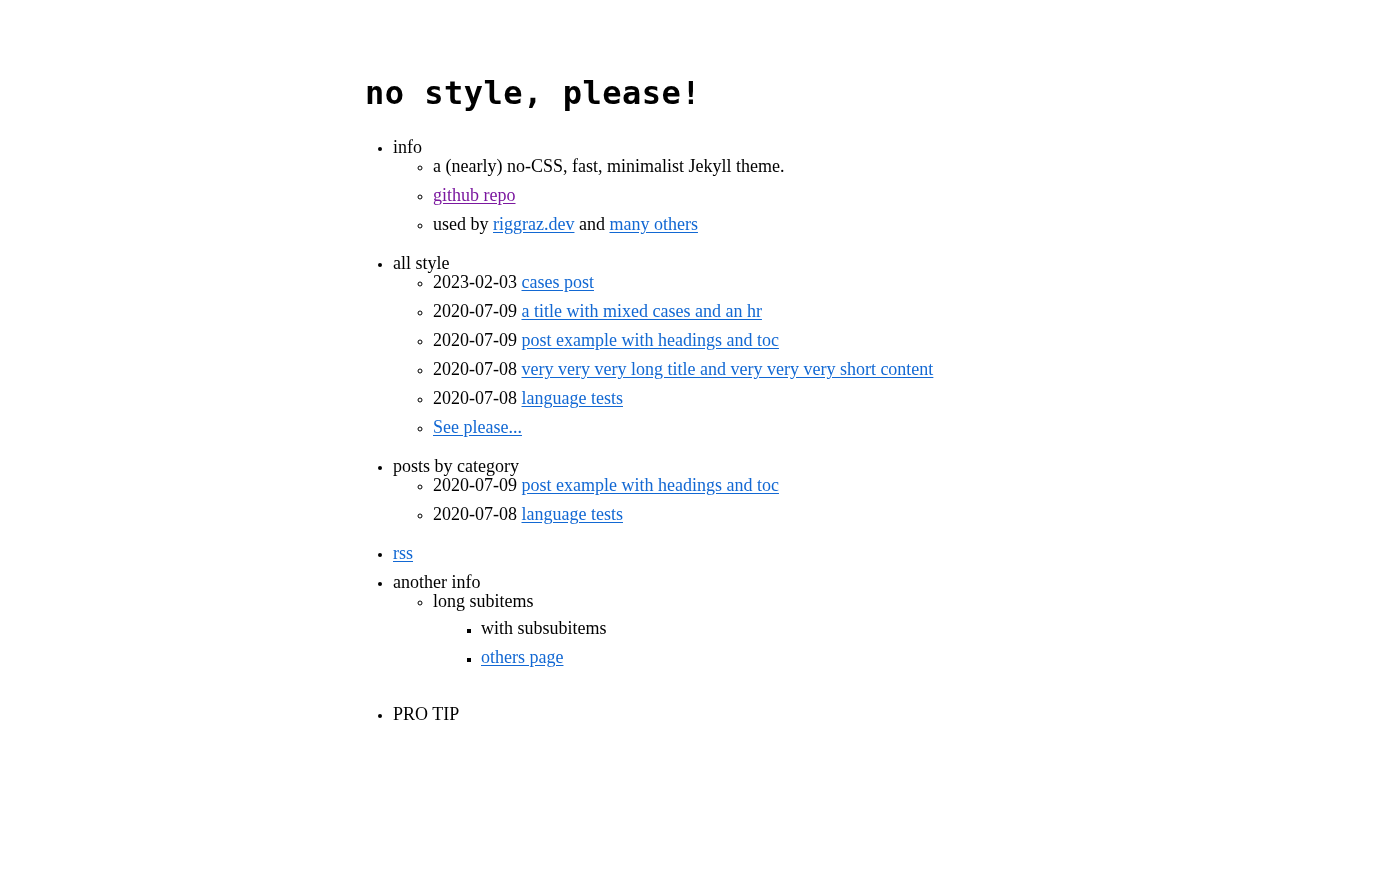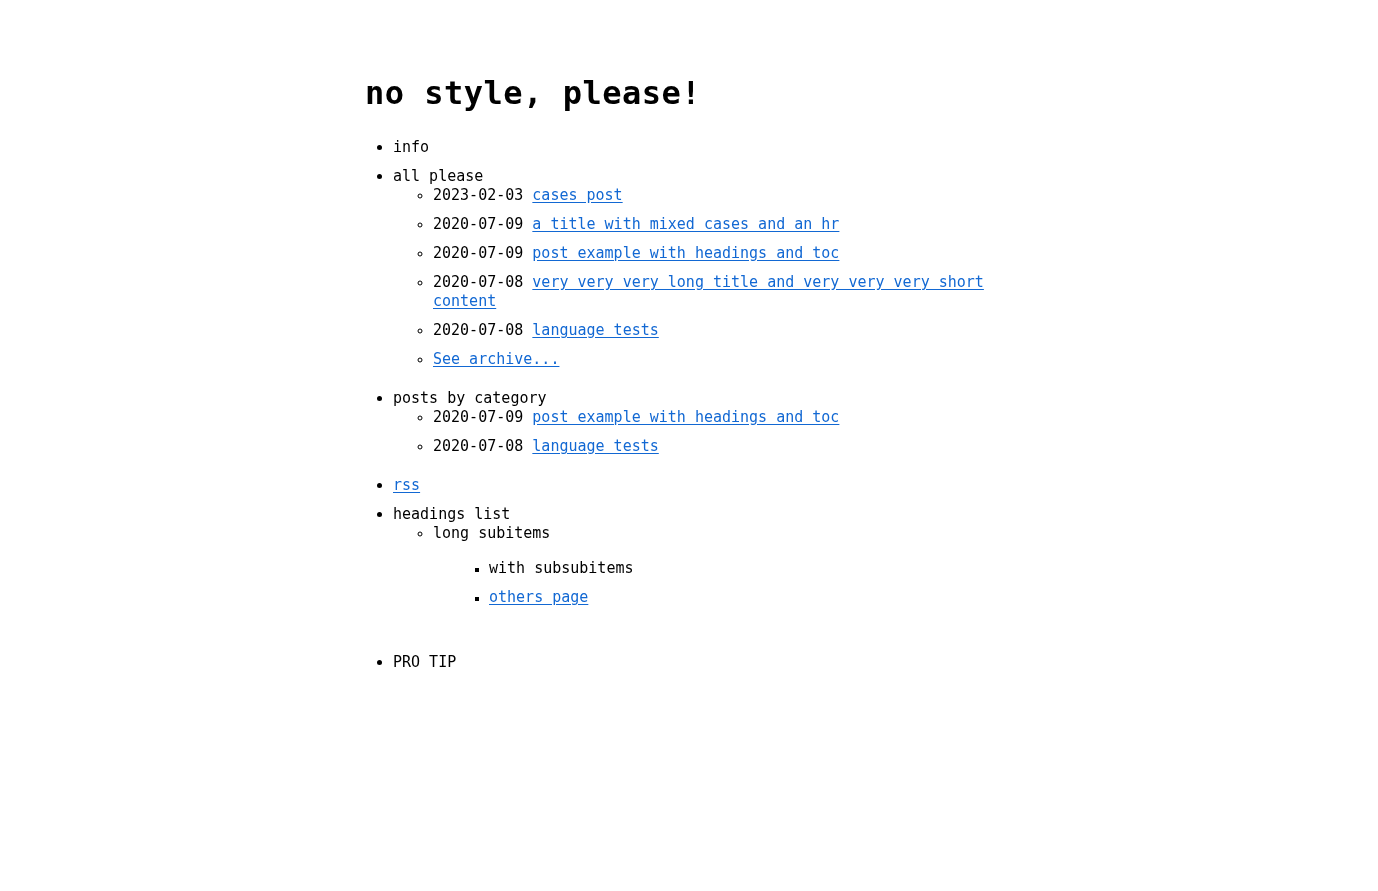--- a/index.html
+++ b/index.html
@@ -56,30 +56,31 @@
     padding-left: 28px;
     width: 616px;
   }
   ul.menu ul {
     list-style-type: circle;
     margin: 0;
     padding-left: 40px;
   }
   ul.menu ul ul {
     list-style-type: square;
-    margin: 16px;
+    margin: 8px;
     padding-left: 40px;
   }
 
   ul.menu li {
-    font-size: 15px;
+    font-size: 18px;
     line-height: 19px;
     margin: 0;
     padding: 0 0 10px 0;
     color: #000000;
+    font-family: Liberation Serif, serif;
   }
 
   
   ul.menu > li::marker {
     font-size: 15px;
   }
   ul.menu ul > li::marker {
     font-size: 13px;
   }
   ul.menu ul ul > li::marker {
@@ -114,42 +115,53 @@
 
 <div class="page">
   <div class="content">
 
     <h1 class="site-title">no style, please!</h1>
 
     <ul class="menu">
 
       <li>
         <span>info</span>
-      </li>
-
-      <li>
-        <span>all please</span>
+        <ul>
+          <li>
+            <span>a (nearly) no-CSS, fast, minimalist Jekyll theme.</span>
+          </li>
+          <li>
+            <a href="#" class="visited">github repo</a>
+          </li>
+          <li>
+            <span class="plain">used by </span><a href="#">riggraz.dev</a><span class="plain"> and </span><a href="#">many others</a>
+          </li>
+        </ul>
+      </li>
+
+      <li>
+        <span>all style</span>
         <ul>
           <li>
             <span class="date">2023-02-03</span><span class="date"> </span><a href="#">cases post</a>
           </li>
           <li>
             <span class="date">2020-07-09</span><span class="date"> </span><a href="#">a title with mixed cases and an hr</a>
           </li>
           <li>
             <span class="date">2020-07-09</span><span class="date"> </span><a href="#">post example with headings and toc</a>
           </li>
           <li class="hanging">
             <span class="date">2020-07-08</span><span class="date"> </span><a href="#">very very very long title and very very very short content</a>
           </li>
           <li>
             <span class="date">2020-07-08</span><span class="date"> </span><a href="#">language tests</a>
           </li>
           <li>
-            <a href="#">See archive...</a>
+            <a href="#">See please...</a>
           </li>
         </ul>
       </li>
 
       <li>
         <span>posts by category</span>
         <ul>
           <li>
             <span class="date">2020-07-09</span><span class="date"> </span><a href="#">post example with headings and toc</a>
           </li>
@@ -157,21 +169,21 @@
             <span class="date">2020-07-08</span><span class="date"> </span><a href="#">language tests</a>
           </li>
         </ul>
       </li>
 
       <li>
         <a href="#">rss</a>
       </li>
 
       <li>
-        <span>headings list</span>
+        <span>another info</span>
         <ul>
           <li>
             <span>long subitems</span>
             <ul>
               <li>
                 <span>with subsubitems</span>
               </li>
               <li>
                 <a href="#">others page</a>
               </li>

